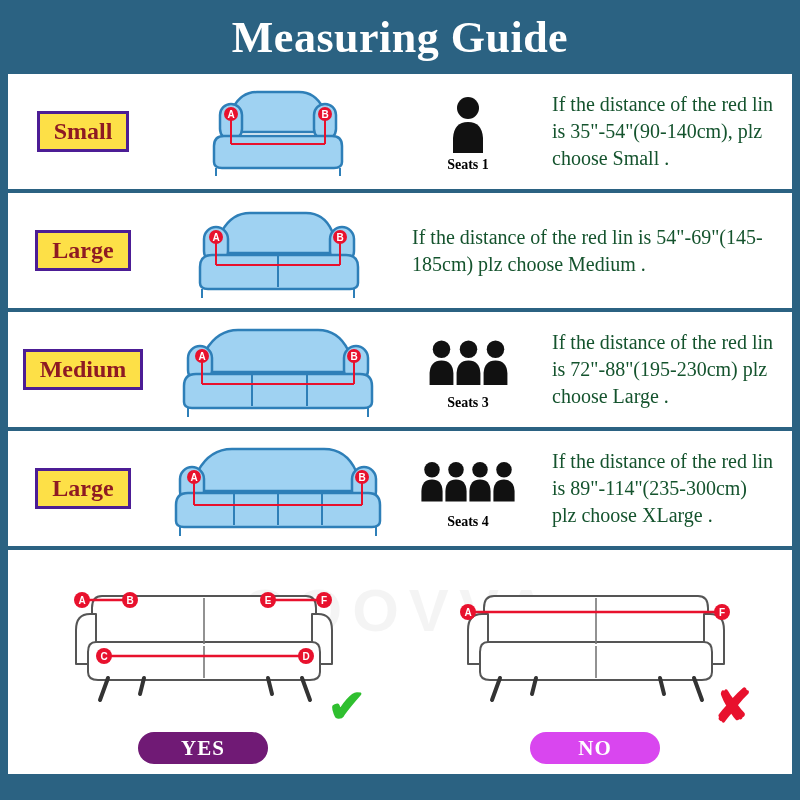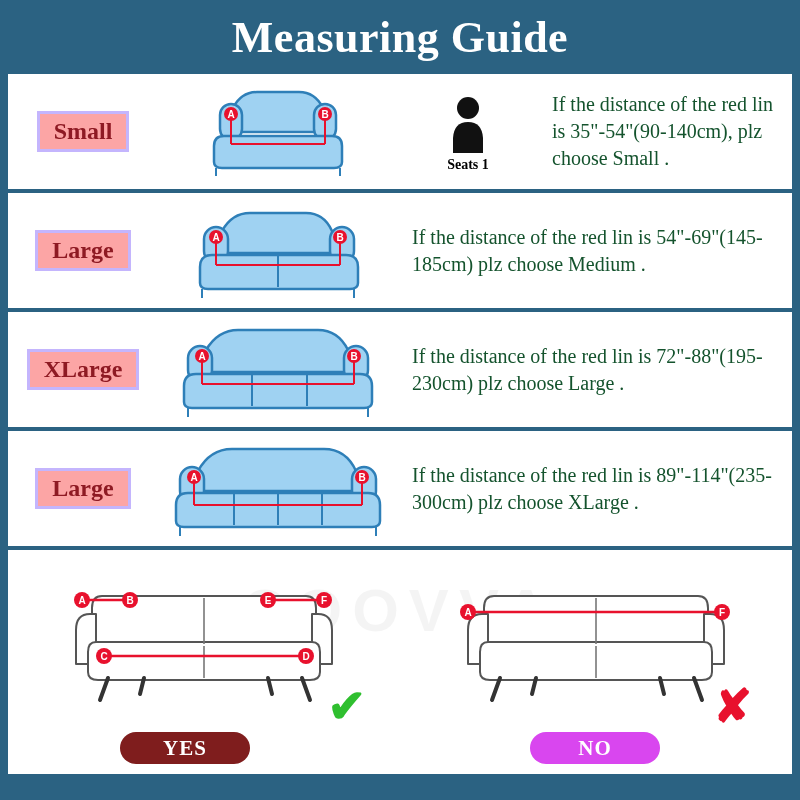--- a/index.html
+++ b/index.html
@@ -37,26 +37,26 @@
     height: 119px;
     border-bottom: 4px solid #2b6282;
     position: relative;
   }
   .cell-label {
     width: 150px;
     display: flex; align-items: center; justify-content: center;
     flex: 0 0 150px;
   }
   .size-badge {
-    border: 3px solid #c4b5fd;
+    border: 3px solid #4c1d95;
     color: #8e1a23;
     font-weight: bold;
     font-size: 24px;
     padding: 4px 14px;
-    background: #fca5a5;
+    background: #fde047;
     font-family: "Liberation Serif", serif;
     white-space: nowrap;
   }
   .cell-sofa {
     flex: 0 0 240px;
     display: flex; align-items: center; justify-content: center;
     height: 100%;
   }
   .cell-seats {
     flex: 0 0 140px;
@@ -100,21 +100,21 @@
   .pill {
     position: absolute;
     bottom: 10px;
     width: 130px; height: 32px;
     border-radius: 16px;
     display: flex; align-items: center; justify-content: center;
     color: #fff; font-weight: bold; font-size: 21px;
     letter-spacing: 1px;
     font-family: "Liberation Serif", serif;
   }
-  .pill.yes { background: #7f1d1d; left: 112px; }
+  .pill.yes { background: #701a75; left: 130px; }
   .pill.no  { background: #d946ef; left: 130px; }
   .mark {
     position: absolute;
     font-size: 46px; font-weight: bold;
     line-height: 1;
   }
   .mark.check { color: #2fbf2f; right: 34px; bottom: 44px; }
   .mark.cross { color: #e8112d; right: 40px; bottom: 44px; }
   .watermark {
     position: absolute;
@@ -209,21 +209,21 @@
           <text class="dot-label" x="48" y="42" text-anchor="middle">A</text>
           <circle cx="172" cy="38" r="7" fill="#e8112d"></circle>
           <text class="dot-label" x="172" y="42" text-anchor="middle">B</text>
         </svg>
       </div>
       <div class="cell-desc">If the distance of the red lin is 54"-69"(145-185cm) plz choose Medium .</div>
     </div>
 
     <div class="row">
       <div class="cell-label">
-        <span class="size-badge">XLarge</span>
+        <span class="size-badge">Medium</span>
       </div>
       <div class="cell-sofa">
         <svg width="232" height="104" viewBox="0 0 232 104">
           <g fill="#9fd2f2" stroke="#2e7fb8" stroke-width="2.5" stroke-linejoin="round">
             <path d="M44 32 q12 -20 32 -20 h80 q20 0 30 20 l3 22 h-148 z"></path>
             <rect x="26" y="28" width="24" height="36" rx="12"></rect>
             <rect x="182" y="28" width="24" height="36" rx="12"></rect>
             <path d="M34 56 h164 q12 0 12 12 v16 q0 6 -8 6 h-172 q-8 0 -8 -6 v-16 q0 -12 12 -12 z"></path>
           </g>
           <g stroke="#2e7fb8" stroke-width="2" fill="none">
@@ -236,20 +236,37 @@
             <line x1="40" y1="40" x2="40" y2="66"></line>
             <line x1="40" y1="66" x2="192" y2="66"></line>
             <line x1="192" y1="40" x2="192" y2="66"></line>
           </g>
           <circle cx="40" cy="38" r="7" fill="#e8112d"></circle>
           <text class="dot-label" x="40" y="42" text-anchor="middle">A</text>
           <circle cx="192" cy="38" r="7" fill="#e8112d"></circle>
           <text class="dot-label" x="192" y="42" text-anchor="middle">B</text>
         </svg>
       </div>
+      <div class="cell-seats">
+        <div class="seats-people">
+          <svg width="27" height="58" viewBox="0 0 34 58">
+              <circle cx="17" cy="13" r="11" fill="#111"></circle>
+              <path d="M17 27 q14 0 15 16 v15 h-30 v-15 q1 -16 15 -16z" fill="#111"></path>
+            </svg>
+          <svg width="27" height="58" viewBox="0 0 34 58">
+              <circle cx="17" cy="13" r="11" fill="#111"></circle>
+              <path d="M17 27 q14 0 15 16 v15 h-30 v-15 q1 -16 15 -16z" fill="#111"></path>
+            </svg>
+          <svg width="27" height="58" viewBox="0 0 34 58">
+              <circle cx="17" cy="13" r="11" fill="#111"></circle>
+              <path d="M17 27 q14 0 15 16 v15 h-30 v-15 q1 -16 15 -16z" fill="#111"></path>
+            </svg>
+        </div>
+        <div class="seats-label">Seats 3</div>
+      </div>
       <div class="cell-desc">If the distance of the red lin is  72"-88"(195-230cm) plz choose Large .</div>
     </div>
 
     <div class="row">
       <div class="cell-label">
         <span class="size-badge">Large</span>
       </div>
       <div class="cell-sofa">
         <svg width="240" height="104" viewBox="0 0 240 104">
           <g fill="#9fd2f2" stroke="#2e7fb8" stroke-width="2.5" stroke-linejoin="round">
@@ -268,20 +285,41 @@
           <g stroke="#e8112d" stroke-width="2" fill="none">
             <line x1="36" y1="42" x2="36" y2="68"></line>
             <line x1="36" y1="68" x2="204" y2="68"></line>
             <line x1="204" y1="42" x2="204" y2="68"></line>
           </g>
           <circle cx="36" cy="40" r="7" fill="#e8112d"></circle>
           <text class="dot-label" x="36" y="44" text-anchor="middle">A</text>
           <circle cx="204" cy="40" r="7" fill="#e8112d"></circle>
           <text class="dot-label" x="204" y="44" text-anchor="middle">B</text>
         </svg>
+      </div>
+      <div class="cell-seats">
+        <div class="seats-people">
+          <svg width="24" height="58" viewBox="0 0 34 58">
+              <circle cx="17" cy="13" r="11" fill="#111"></circle>
+              <path d="M17 27 q14 0 15 16 v15 h-30 v-15 q1 -16 15 -16z" fill="#111"></path>
+            </svg>
+          <svg width="24" height="58" viewBox="0 0 34 58">
+              <circle cx="17" cy="13" r="11" fill="#111"></circle>
+              <path d="M17 27 q14 0 15 16 v15 h-30 v-15 q1 -16 15 -16z" fill="#111"></path>
+            </svg>
+          <svg width="24" height="58" viewBox="0 0 34 58">
+              <circle cx="17" cy="13" r="11" fill="#111"></circle>
+              <path d="M17 27 q14 0 15 16 v15 h-30 v-15 q1 -16 15 -16z" fill="#111"></path>
+            </svg>
+          <svg width="24" height="58" viewBox="0 0 34 58">
+              <circle cx="17" cy="13" r="11" fill="#111"></circle>
+              <path d="M17 27 q14 0 15 16 v15 h-30 v-15 q1 -16 15 -16z" fill="#111"></path>
+            </svg>
+        </div>
+        <div class="seats-label">Seats 4</div>
       </div>
       <div class="cell-desc">If the distance of the red lin is 89"-114"(235-300cm) plz choose XLarge .</div>
     </div>
 
   </div>
 
   <div class="bottom">
     <div class="watermark">COOVVA</div>
 
     <div class="bottom-half">

